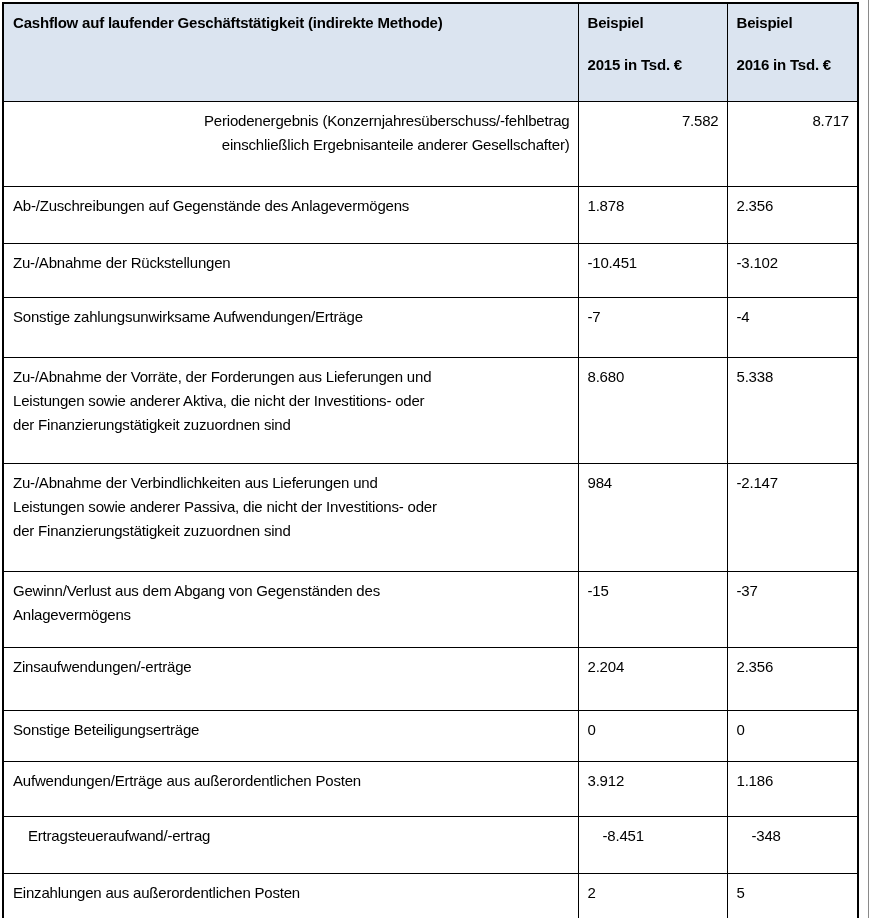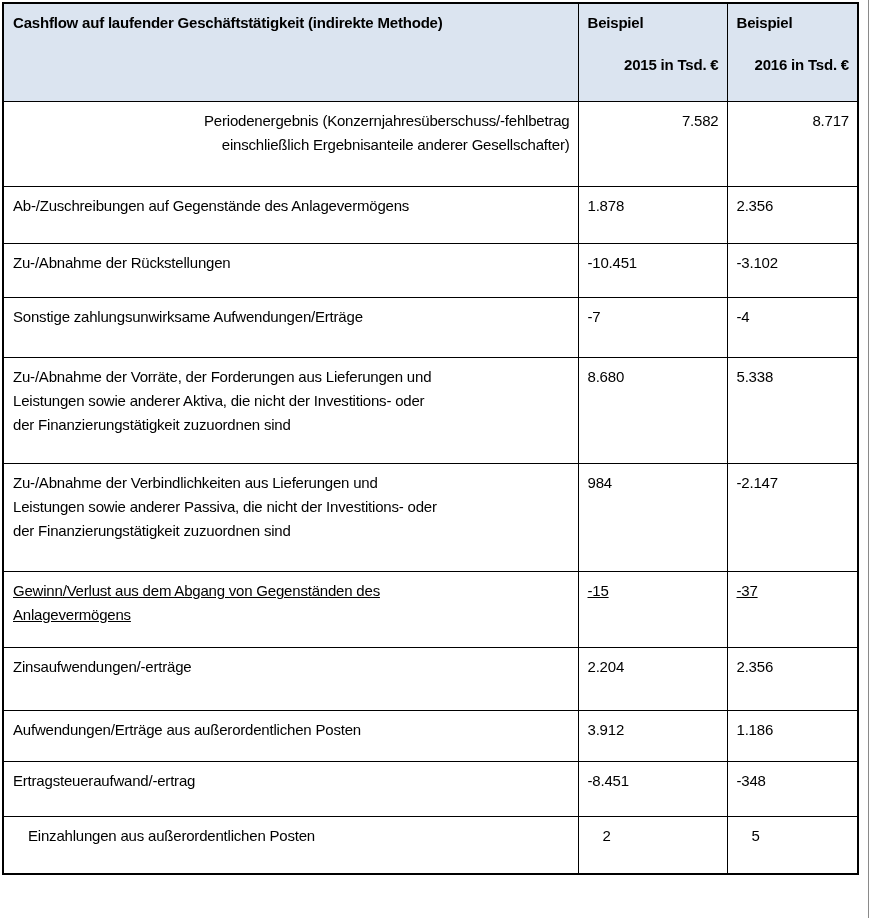--- a/index.html
+++ b/index.html
@@ -35,29 +35,29 @@
     text-align: left;
     font-weight: normal;
     overflow: hidden;
   }
   thead th {
     background: var(--header-bg, #dbe4f0);
     font-weight: bold;
     height: 86px;
     margin-top: 40px;
   }
-  .hdr-line2 { margin-top: 18px; text-align: right; }
+  .hdr-line2 { margin-top: 18px; }
   td.label { white-space: pre-line; }
   tbody tr:nth-child(1)  td { height: 73px; text-align: right; }
   tbody tr:nth-child(2)  td { height: 45px; }
   tbody tr:nth-child(3)  td { height: 42px; }
   tbody tr:nth-child(4)  td { height: 48px; }
   tbody tr:nth-child(5)  td { height: 94px; }
   tbody tr:nth-child(6)  td { height: 96px; }
-  tbody tr:nth-child(7)  td { height: 64px; text-decoration: underline; }
+  tbody tr:nth-child(7)  td { height: 64px; }
   tbody tr:nth-child(8)  td { height: 51px; margin-left: 14px; }
   tbody tr:nth-child(9)  td { height: 39px; }
   tbody tr:nth-child(10) td { height: 43px; }
   tbody tr:nth-child(11) td { height: 45px; padding-left: 24px; }
   tbody tr:nth-child(12) td { height: 45px; }
   tbody tr:nth-child(13) td { height: 45px; }
   tbody tr:nth-child(14) td { height: 43px; }
   .page-edge-line {
     position: absolute;
     top: 0;
@@ -131,20 +131,25 @@
 Anlagevermögens</td>
         <td>-15</td>
         <td>-37</td>
       </tr>
       <tr>
         <td class="label">Zinsaufwendungen/-erträge</td>
         <td>2.204</td>
         <td>2.356</td>
       </tr>
       <tr>
+        <td class="label">Sonstige Beteiligungserträge</td>
+        <td>0</td>
+        <td>0</td>
+      </tr>
+      <tr>
         <td class="label">Aufwendungen/Erträge aus außerordentlichen Posten</td>
         <td>3.912</td>
         <td>1.186</td>
       </tr>
       <tr>
         <td class="label">Ertragsteueraufwand/-ertrag</td>
         <td>-8.451</td>
         <td>-348</td>
       </tr>
       <tr>

